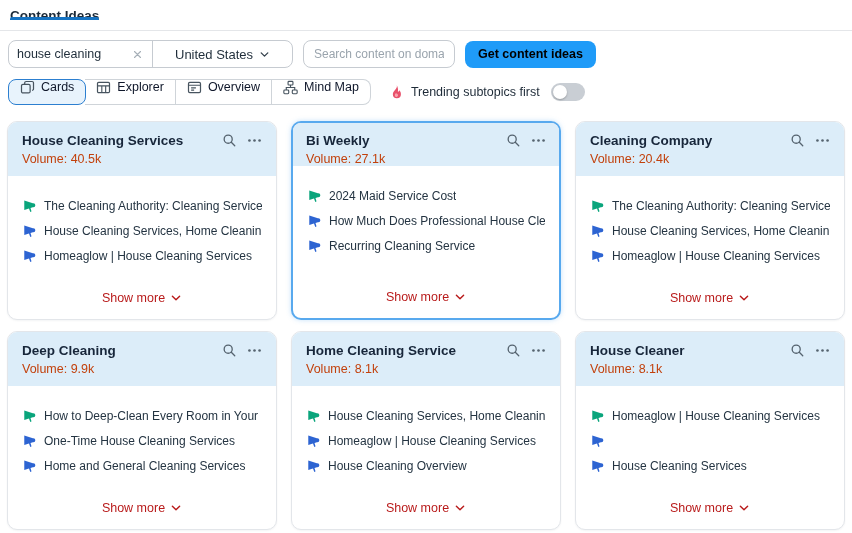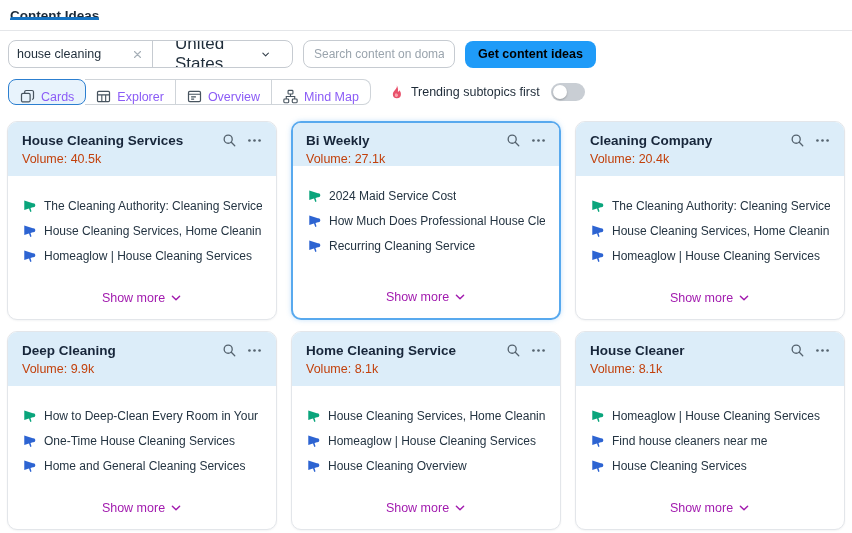--- a/index.html
+++ b/index.html
@@ -12,29 +12,29 @@
   .tab { font-size:13.5px; font-weight:bold; color:#1c2a38; padding-bottom:9px; position:relative; cursor:pointer; }
   .tab.inactive { font-weight:600; color:#22313f; }
   .tab.active::after { content:""; position:absolute; left:0; right:0; bottom:0; height:3px; background:#1673c2; border-radius:2px 2px 0 0; }
 
   
   .search-row { display:flex; align-items:center; gap:10px; padding:9px 8px 6px 8px; }
   .input-group { display:flex; border:1px solid #c6cbd1; border-radius:8px; height:28px; overflow:hidden; background:#fff; }
   .kw-wrap { display:flex; align-items:center; width:143px; padding:0 8px; }
   .kw-input { border:none; outline:none; width:100%; font-size:12.5px; color:#1f2d3a; font-family:inherit; }
   .clear-x { color:#a7b0b8; flex:0 0 auto; display:flex; cursor:pointer; }
-  .country { display:flex; align-items:center; justify-content:space-between; width:140px; border-left:1px solid #c6cbd1; padding:0 22px; font-size:17px; color:#1f2d3a; cursor:pointer; }
+  .country { display:flex; align-items:center; justify-content:space-between; width:140px; border-left:1px solid #c6cbd1; padding:0 22px; font-size:13px; color:#1f2d3a; cursor:pointer;text-align:center; }
   .domain-input { height:28px; width:152px; border:1px solid #c6cbd1; border-radius:8px; padding:0 10px; font-size:12px; color:#1f2d3a; outline:none; font-family:inherit; }
   .domain-input::placeholder { color:#9aa4ad; }
   .cta-btn { height:27px; border:none; border-radius:8px; background:#1f9bf8; color:#000000; font-size:12.5px; font-weight:bold; padding:0 13px; cursor:pointer; font-family:inherit; }
 
   
   .toolbar { display:flex; align-items:center; padding:5px 8px 0 8px; }
   .seg-group { display:flex; height:26px; }
-  .seg { display:flex; align-items:flex-end; gap:6px; padding:0 11px; font-size:12.5px; color:#8b5cf6; background:#fff; border:1px solid #cfd4d9; border-left-width:0; cursor:pointer; }
+  .seg { display:flex; align-items:flex-start; gap:6px; padding:0 11px; font-size:12.5px; color:#0f172a; background:#fff; border:1px solid #cfd4d9; border-left-width:0; cursor:pointer; }
   .seg:first-child { border-left-width:1px; border-radius:8px 0 0 8px; }
   .seg:last-child { border-radius:0 8px 8px 0; }
   .seg.active { border:1px solid #2c7fd0; background:#e8f3fc; border-radius:8px; margin-right:-1px; position:relative; z-index:1; }
   .seg .ic { width:15px; height:15px; color:#47545f; }
   .trending { display:flex; align-items:center; gap:7px; margin-left:18px; }
   .flame { width:15px; height:16px; }
   .trending-label { font-size:12.5px; color:#1e2b38; }
   .toggle { width:34px; height:18px; background:#c9ced4; border-radius:9px; position:relative; cursor:pointer; margin-left:4px; }
   .toggle .knob { position:absolute; top:2px; left:2px; width:14px; height:14px; border-radius:50%; background:#fff; box-shadow:0 1px 2px rgba(0,0,0,.25); }
 
@@ -48,21 +48,21 @@
   .card-title { font-size:13.5px; font-weight:bold; color:#17263a; }
   .card-actions { display:flex; align-items:center; gap:10px; color:#55636f; }
   .card-actions .ic { width:15px; height:15px; cursor:pointer; }
   .card-volume { font-size:12.5px; color:#c2410c; margin-top:4px; }
   .card-body { display:flex; flex-direction:column; padding:23px 14px 12px 14px; flex:1; }
   .idea-item { display:flex; align-items:center; gap:8px; margin-bottom:11px; cursor:pointer; min-width:0; }
   .mega { width:14px; height:14px; flex:0 0 auto; }
   .mega.green { color:#0aa57c; }
   .mega.blue { color:#2d64d2; }
   .idea-text { font-size:12px; color:#243442; white-space:nowrap; overflow:hidden; }
-  .show-more { margin-top:auto; align-self:center; display:flex; align-items:center; gap:5px; color:#a21caf; font-size:12.5px; cursor:pointer; padding-bottom:2px; }
+  .show-more { margin-top:auto; align-self:center; display:flex; align-items:center; gap:5px; color:#b91c1c; font-size:12.5px; cursor:pointer; padding-bottom:2px; }
   .show-more .ic { width:12px; height:12px; }
   svg { display:block; }
 </style>
 </head>
 <body>
 
 <svg width="0" height="0" style="position:absolute">
   <defs>
     <symbol id="i-mega" viewBox="0 0 16 16">
       <path fill="currentColor" d="M2.6 1.8 L12.4 4.9 h.6 a2.25 2.25 0 0 1 0 4.5 h-.6 L2.6 12.5 Z"></path>
@@ -409,21 +409,20 @@
         <div class="idea-item">
           <svg class="mega green">
               <use href="#i-mega"></use>
             </svg>
           <span class="idea-text">Homeaglow | House Cleaning Services</span>
         </div>
         <div class="idea-item">
           <svg class="mega blue">
               <use href="#i-mega"></use>
             </svg>
-          <span class="idea-text">Find house cleaners near me</span>
         </div>
         <div class="idea-item">
           <svg class="mega blue">
               <use href="#i-mega"></use>
             </svg>
           <span class="idea-text">House Cleaning Services</span>
         </div>
         <div class="show-more">
           <span>Show more</span>
           <svg class="ic">

